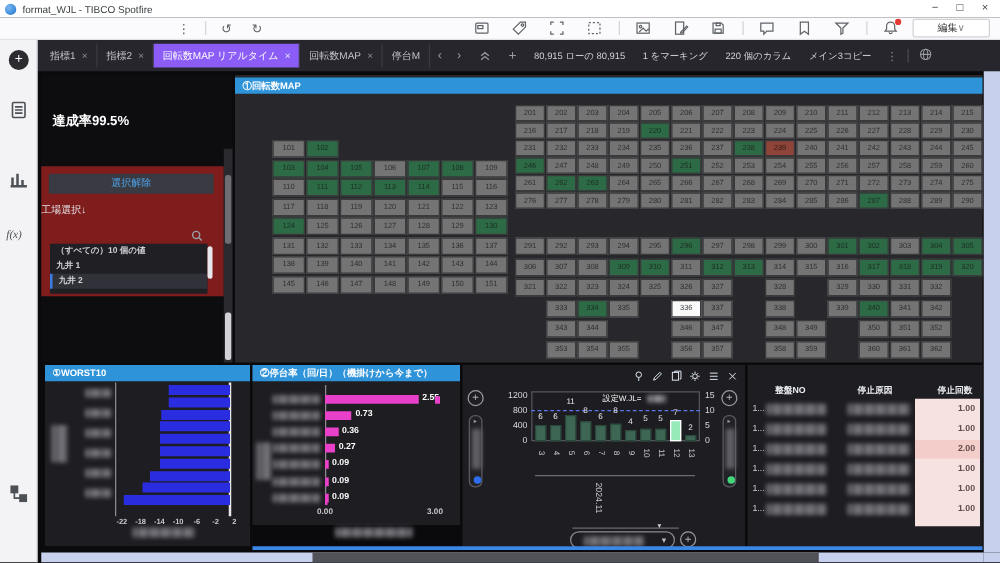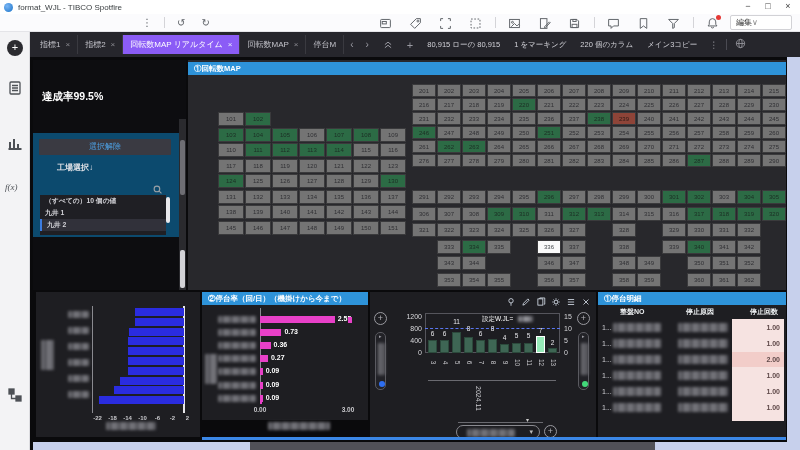--- a/index.html
+++ b/index.html
@@ -8,21 +8,21 @@
 .abs{position:absolute}
 
 #titlebar{left:0;top:0;width:800px;height:14px;background:#fff;font-size:8px;color:#3c4043;display:flex;align-items:center}
 #titlebar .logo{width:9px;height:9px;border-radius:50%;background:radial-gradient(circle at 35% 35%,#7ab6f5,#1a73c8);margin:0 5px 0 4px}
 .winctl{position:absolute;top:0;font-size:9px;color:#444;width:20px;text-align:center;line-height:13px}
 #toolbar{left:0;top:14px;width:800px;height:18px;background:#fbfbfd;border-bottom:1px solid #e4e4e8;display:flex;align-items:center}
 .tbico{width:14px;height:14px;margin:0 8px;flex:0 0 auto}
 .tbico svg{width:13px;height:13px;stroke:#5f6368;fill:none;stroke-width:1.2}
 .tbsep{width:1px;height:11px;background:#d4d4d8;margin:0 4px}
 .tbglyph{color:#5f6368;font-size:10px;margin:0 8px}
-#editdrop{position:absolute;right:8px;top:1px;width:62px;height:15px;border:1px solid #d2d2d6;border-radius:2px;background:#fff;font-size:8px;color:#333;display:flex;align-items:center;justify-content:flex-start;padding:0 5px}
+#editdrop{position:absolute;right:8px;top:1px;width:62px;height:15px;border:1px solid #d2d2d6;border-radius:2px;background:#fff;font-size:8px;color:#333;display:flex;align-items:center;justify-content:center;padding:0 5px}
 #tabbar{left:0;top:32px;width:800px;height:25px;background:#26262c;display:flex;align-items:center;font-size:8px;color:#c3c3ca}
 .tab{height:19px;display:flex;align-items:center;padding:0 7px;border-right:1px solid #3a3a40;gap:5px;white-space:nowrap}
 .tab .tx{color:#8b8b92;font-size:8px}
 .tab.active{background:#8b5cf6;color:#fff}
 .tab.active .tx{color:#e8efff}
 .tbinfo{margin-left:14px;white-space:nowrap;color:#d2d2d8;font-size:7.5px}
 
 #sidebar{left:0;top:32px;width:30px;height:418px;background:#f3f3f5;border-right:1px solid #dcdce0}
 .sbico{position:absolute;left:7px;width:16px;height:16px}
 .sbico svg{width:16px;height:16px;stroke:#4d5156;fill:none;stroke-width:1.3}
@@ -30,23 +30,23 @@
 #sb-fx{left:5px;font-size:9px;font-style:italic;color:#4d5156;font-family:"Liberation Serif",serif}
 
 .phead{position:absolute;left:0;width:100%;height:13px;background:#2e93d9;color:#fff;font-size:7.5px;font-weight:bold;line-height:13px;padding-left:6px;white-space:nowrap;overflow:hidden}
 .panel{position:absolute;background:#1e1e22}
 .blur{position:absolute;border-radius:1px;background:repeating-linear-gradient(90deg,#6b6b71 0 3px,#55555b 3px 6px,#77777d 6px 9px);filter:blur(1.6px)}
 .blur.lite{background:repeating-linear-gradient(90deg,#f8bd85 0 4px,#f4a55f 4px 8px,#fbcf9f 8px 12px)}
 .blur.mid{background:repeating-linear-gradient(90deg,#8a8a90 0 3px,#6a6a70 3px 6px,#9a9aa0 6px 9px)}
 
 #infopanel{left:33px;top:60px;width:153px;height:230px;background:#0d0d10}
 #infopanel .hline{position:absolute;left:9px;color:#fff;font-size:10.5px;font-weight:bold;white-space:nowrap}
-#searchbody{position:absolute;left:0;top:73px;width:146px;height:104px;background:#0c4a6e}
+#searchbody{position:absolute;left:0;top:73px;width:146px;height:104px;background:#7f1d1d}
 #clearbtn{position:absolute;left:6px;top:6px;width:132px;height:16px;background:#3a3a42;color:#4da3e8;font-size:8px;text-align:center;line-height:16px;border-radius:1px}
-#factorylabel{position:absolute;left:24px;top:29px;color:#e4e4e8;font-size:8px;font-weight:bold}
+#factorylabel{position:absolute;left:0;top:29px;color:#e4e4e8;font-size:8px;font-weight:normal}
 #searchinput{position:absolute;left:7px;top:44px;width:126px;height:15px;background:#1f1f24;border:1px solid #55555c;color:#ccc;font-size:6.8px;padding:0 14px 0 4px}
 #searchico{position:absolute;left:120px;top:47px;width:9px;height:9px}
 #listbox{position:absolute;left:7px;top:62px;width:126px;height:40px;background:#1f1f24;overflow:hidden}
 .litem{height:12px;line-height:12px;font-size:6.8px;font-weight:bold;color:#d2d2d7;padding-left:5px;white-space:nowrap}
 .litem.sel{background:#31313a;border-left:2px solid #3c7ce0}
 #listscroll{position:absolute;left:133px;top:64px;width:4px;height:26px;background:#e8e8ec;border-radius:2px}
 #panelscroll{position:absolute;left:146px;top:59px;width:7px;height:171px;background:#2a2a2e}
 #orangebox{position:absolute;left:5px;top:177px;width:141px;height:51px;background:#ef8240;border-radius:2px}
 #rpmrow{position:absolute;left:0;top:30px;width:141px;display:flex;align-items:center;justify-content:center;gap:3px}
 #rpmlabel{color:#fff;font-size:12px;font-weight:bold}
@@ -454,20 +454,21 @@
         <div class="mcell" style="left: 374px; top: 212.5px; width: 24px; height: 14px; line-height: 13px;">357</div>
         <div class="mcell" style="left: 424px; top: 212.5px; width: 24px; height: 14px; line-height: 13px;">358</div>
         <div class="mcell" style="left: 449px; top: 212.5px; width: 24px; height: 14px; line-height: 13px;">359</div>
         <div class="mcell" style="left: 499px; top: 212.5px; width: 24px; height: 14px; line-height: 13px;">360</div>
         <div class="mcell" style="left: 524px; top: 212.5px; width: 24px; height: 14px; line-height: 13px;">361</div>
         <div class="mcell" style="left: 549px; top: 212.5px; width: 24px; height: 14px; line-height: 13px;">362</div>
       </div>
   </div>
 
   <div class="panel" id="p1">
+    <div class="phead">①WORST10</div>
     <div class="blur" style="left:5px;top:48px;width:13px;height:30px"></div>
     <div class="axisline-v" style="left:56px;top:14px;height:107px"></div>
     <div class="whiteline" style="left:147px;top:14px;height:107px"></div>
     <div id="w10-plot">
         <div class="hbar" style="left: 99px; top: 16px; width: 48.75px;"></div>
         <div class="hbar" style="left: 99px; top: 25.8px; width: 48.75px;"></div>
         <div class="hbar" style="left: 93.375px; top: 35.6px; width: 54.375px;"></div>
         <div class="hbar" style="left: 91.5px; top: 45.4px; width: 56.25px;"></div>
         <div class="hbar" style="left: 91.5px; top: 55.2px; width: 56.25px;"></div>
         <div class="hbar" style="left: 91.5px; top: 65px; width: 56.25px;"></div>
@@ -614,21 +615,20 @@
     <div style="position:absolute;left:88px;top:130px;width:85px;height:1px;background:#6a6a70"></div>
     <span style="position:absolute;left:156px;top:124px;font-size:6px;color:#ccc">▾</span>
     <div id="p3pill">
       <div class="blur" style="left:10px;top:3px;width:48px;height:8px"></div>
       <span style="position:absolute;right:6px;top:2px">▾</span>
     </div>
     <span class="zoomplus" style="left:174px;top:133px">+</span>
   </div>
 
   <div class="panel" id="p4">
-    <div class="phead">①停台明細</div>
     <div class="colhead" style="left:22px;top:15px">整盤NO</div>
     <div class="colhead" style="left:88px;top:15px">停止原因</div>
     <div class="colhead" style="left:152px;top:15px">停止回数</div>
     <div id="pinkcol"></div>
     <div id="p4-rows">
         <div style="position: absolute; left: 0px; top: 31px; width: 188px; height: 14px;">
           <div class="rowpfx" style="left: 4px; top: 1px;">1...</div>
           <div class="blur" style="left: 15px; top: 0px; width: 48px; height: 9px;"></div>
           <div class="blur" style="left: 80px; top: 0px; width: 50px; height: 9px;"></div>
           <div class="rowval" style="left: 138px; top: 1px;">1.00</div>

